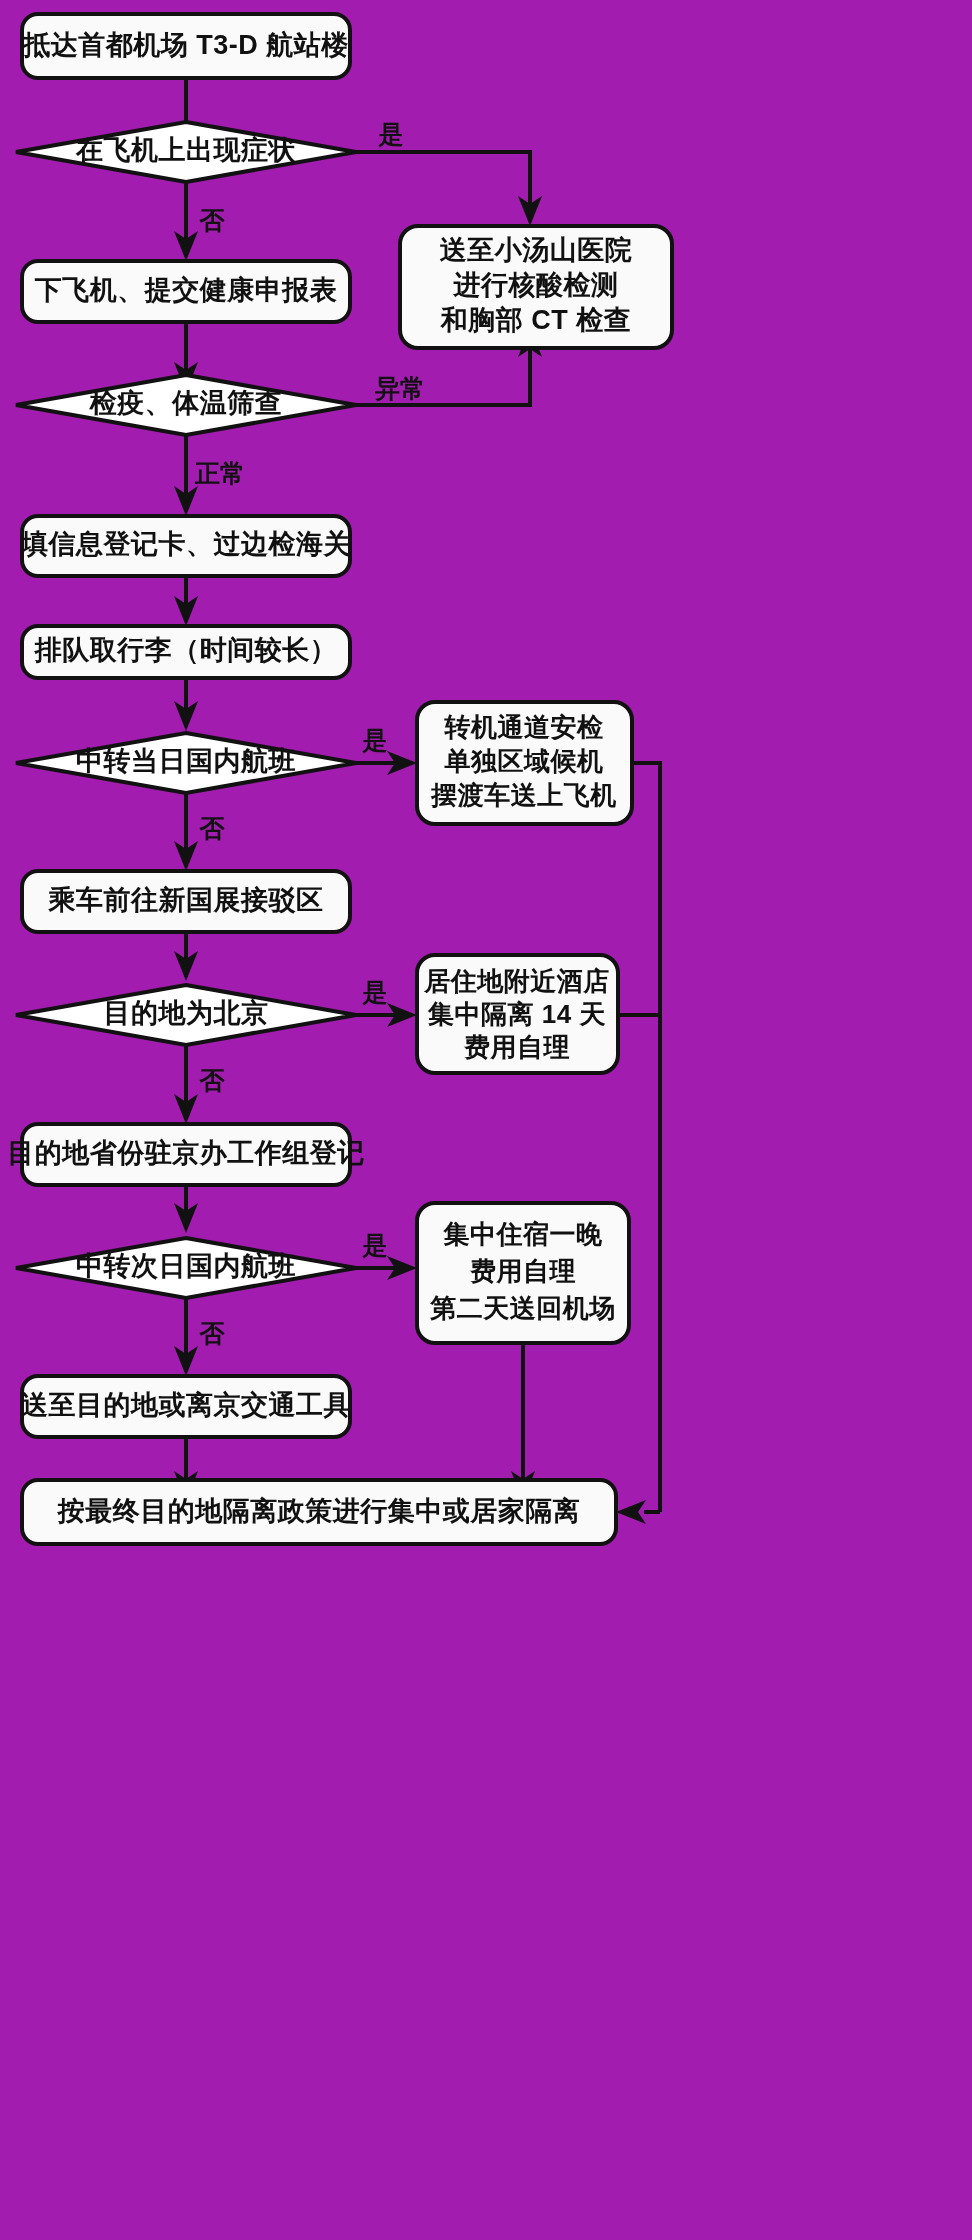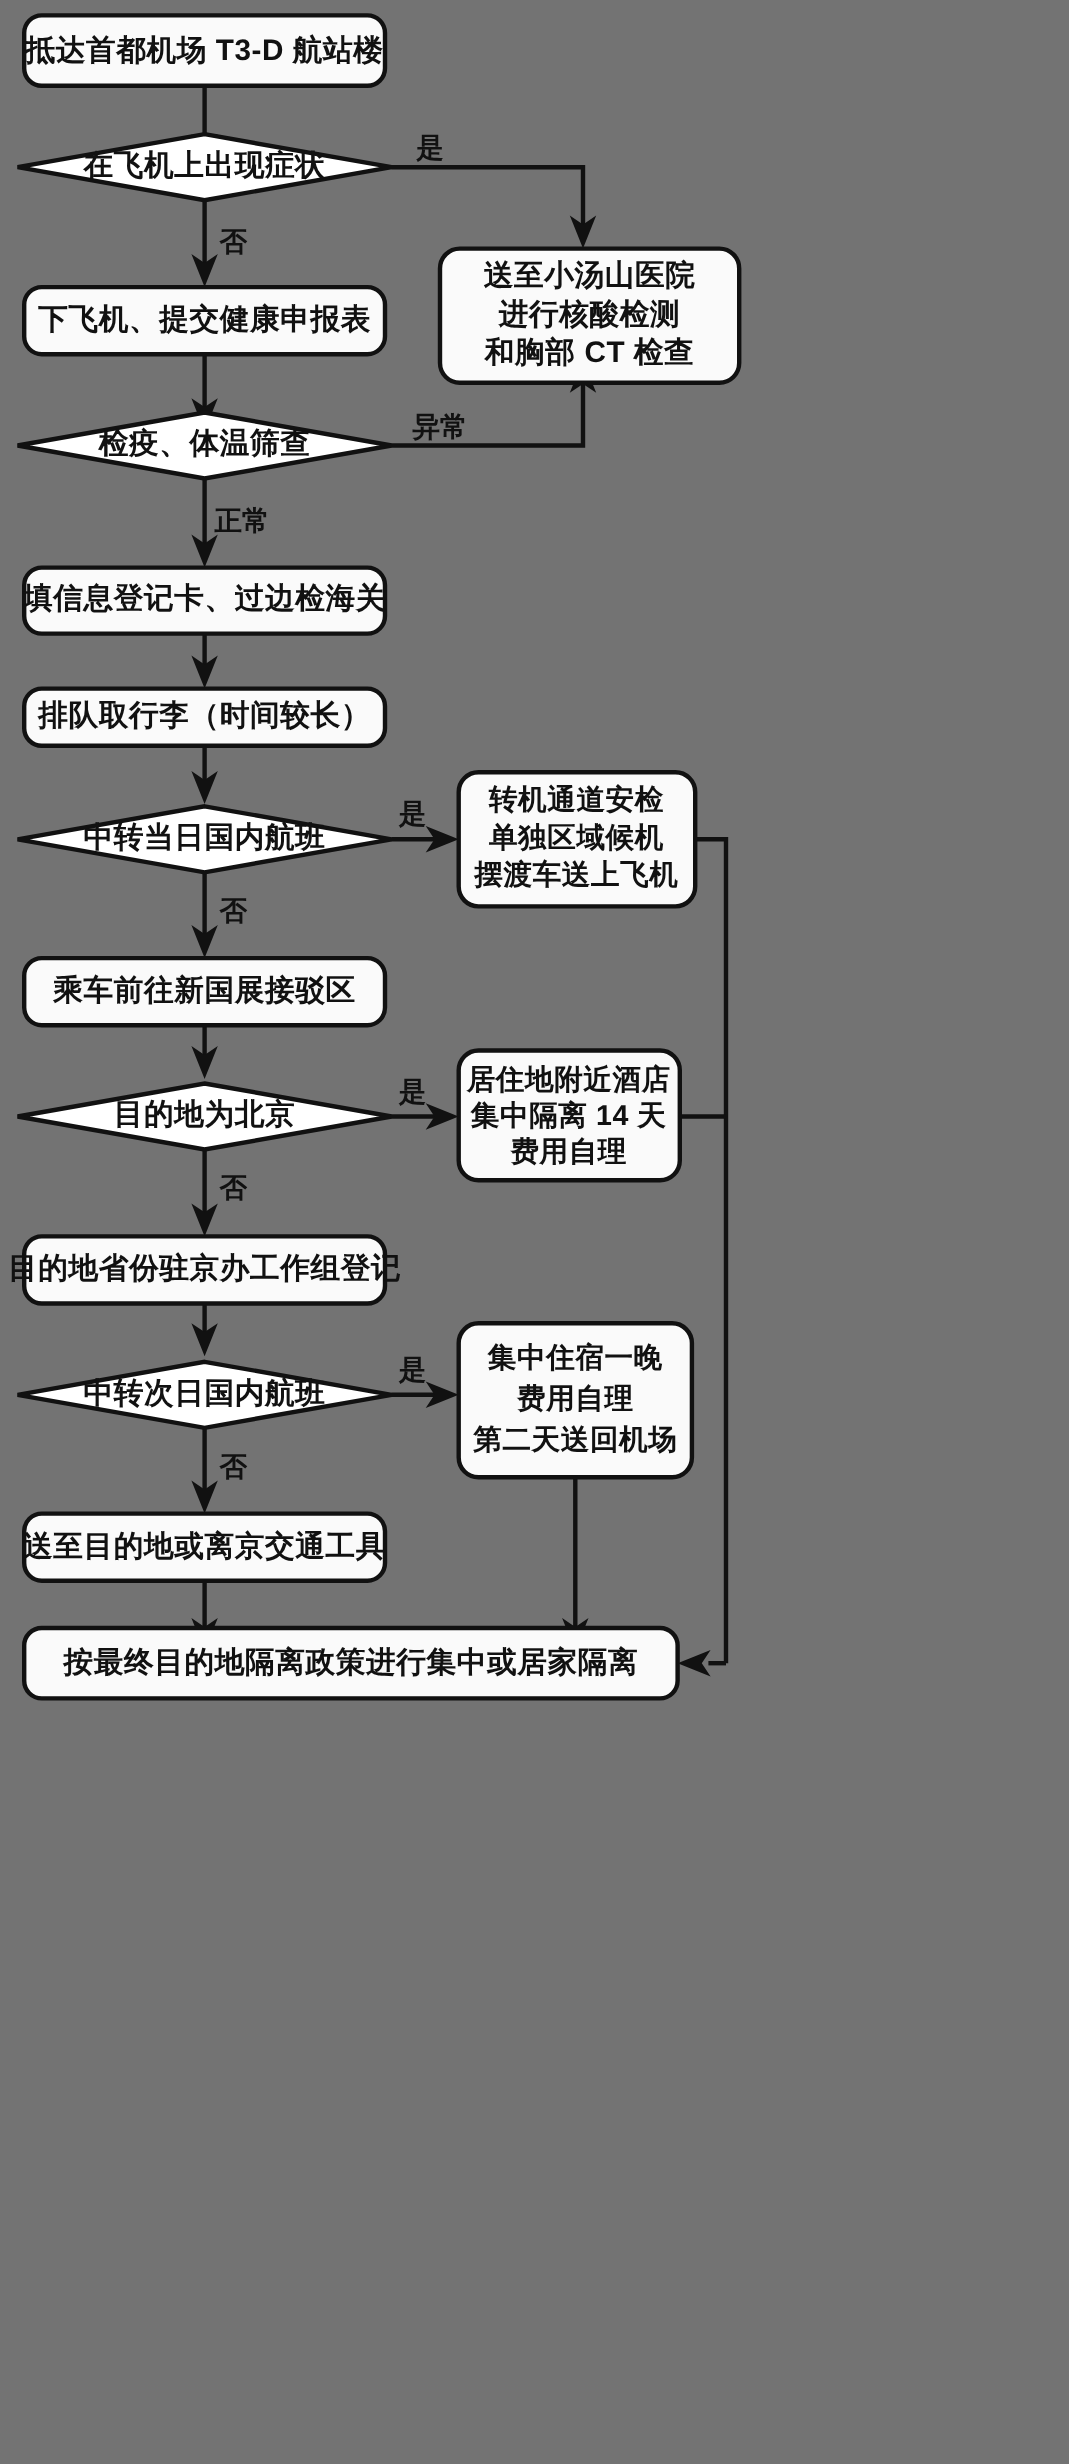--- a/index.html
+++ b/index.html
@@ -7,21 +7,21 @@
     padding: 0;
     background: #ffffff;
   }
   body {
     font-family: "Liberation Sans", "DejaVu Sans", sans-serif;
   }
   #flow-root {
     position: relative;
     width: 972px;
     height: 2240px;
-    background: #737373;
+    background: #a21caf;
     overflow: hidden;
   }
   svg#flow-svg {
     position: absolute;
     top: 0;
     left: 0;
     width: 972px;
     height: 2240px;
     display: block;
   }

